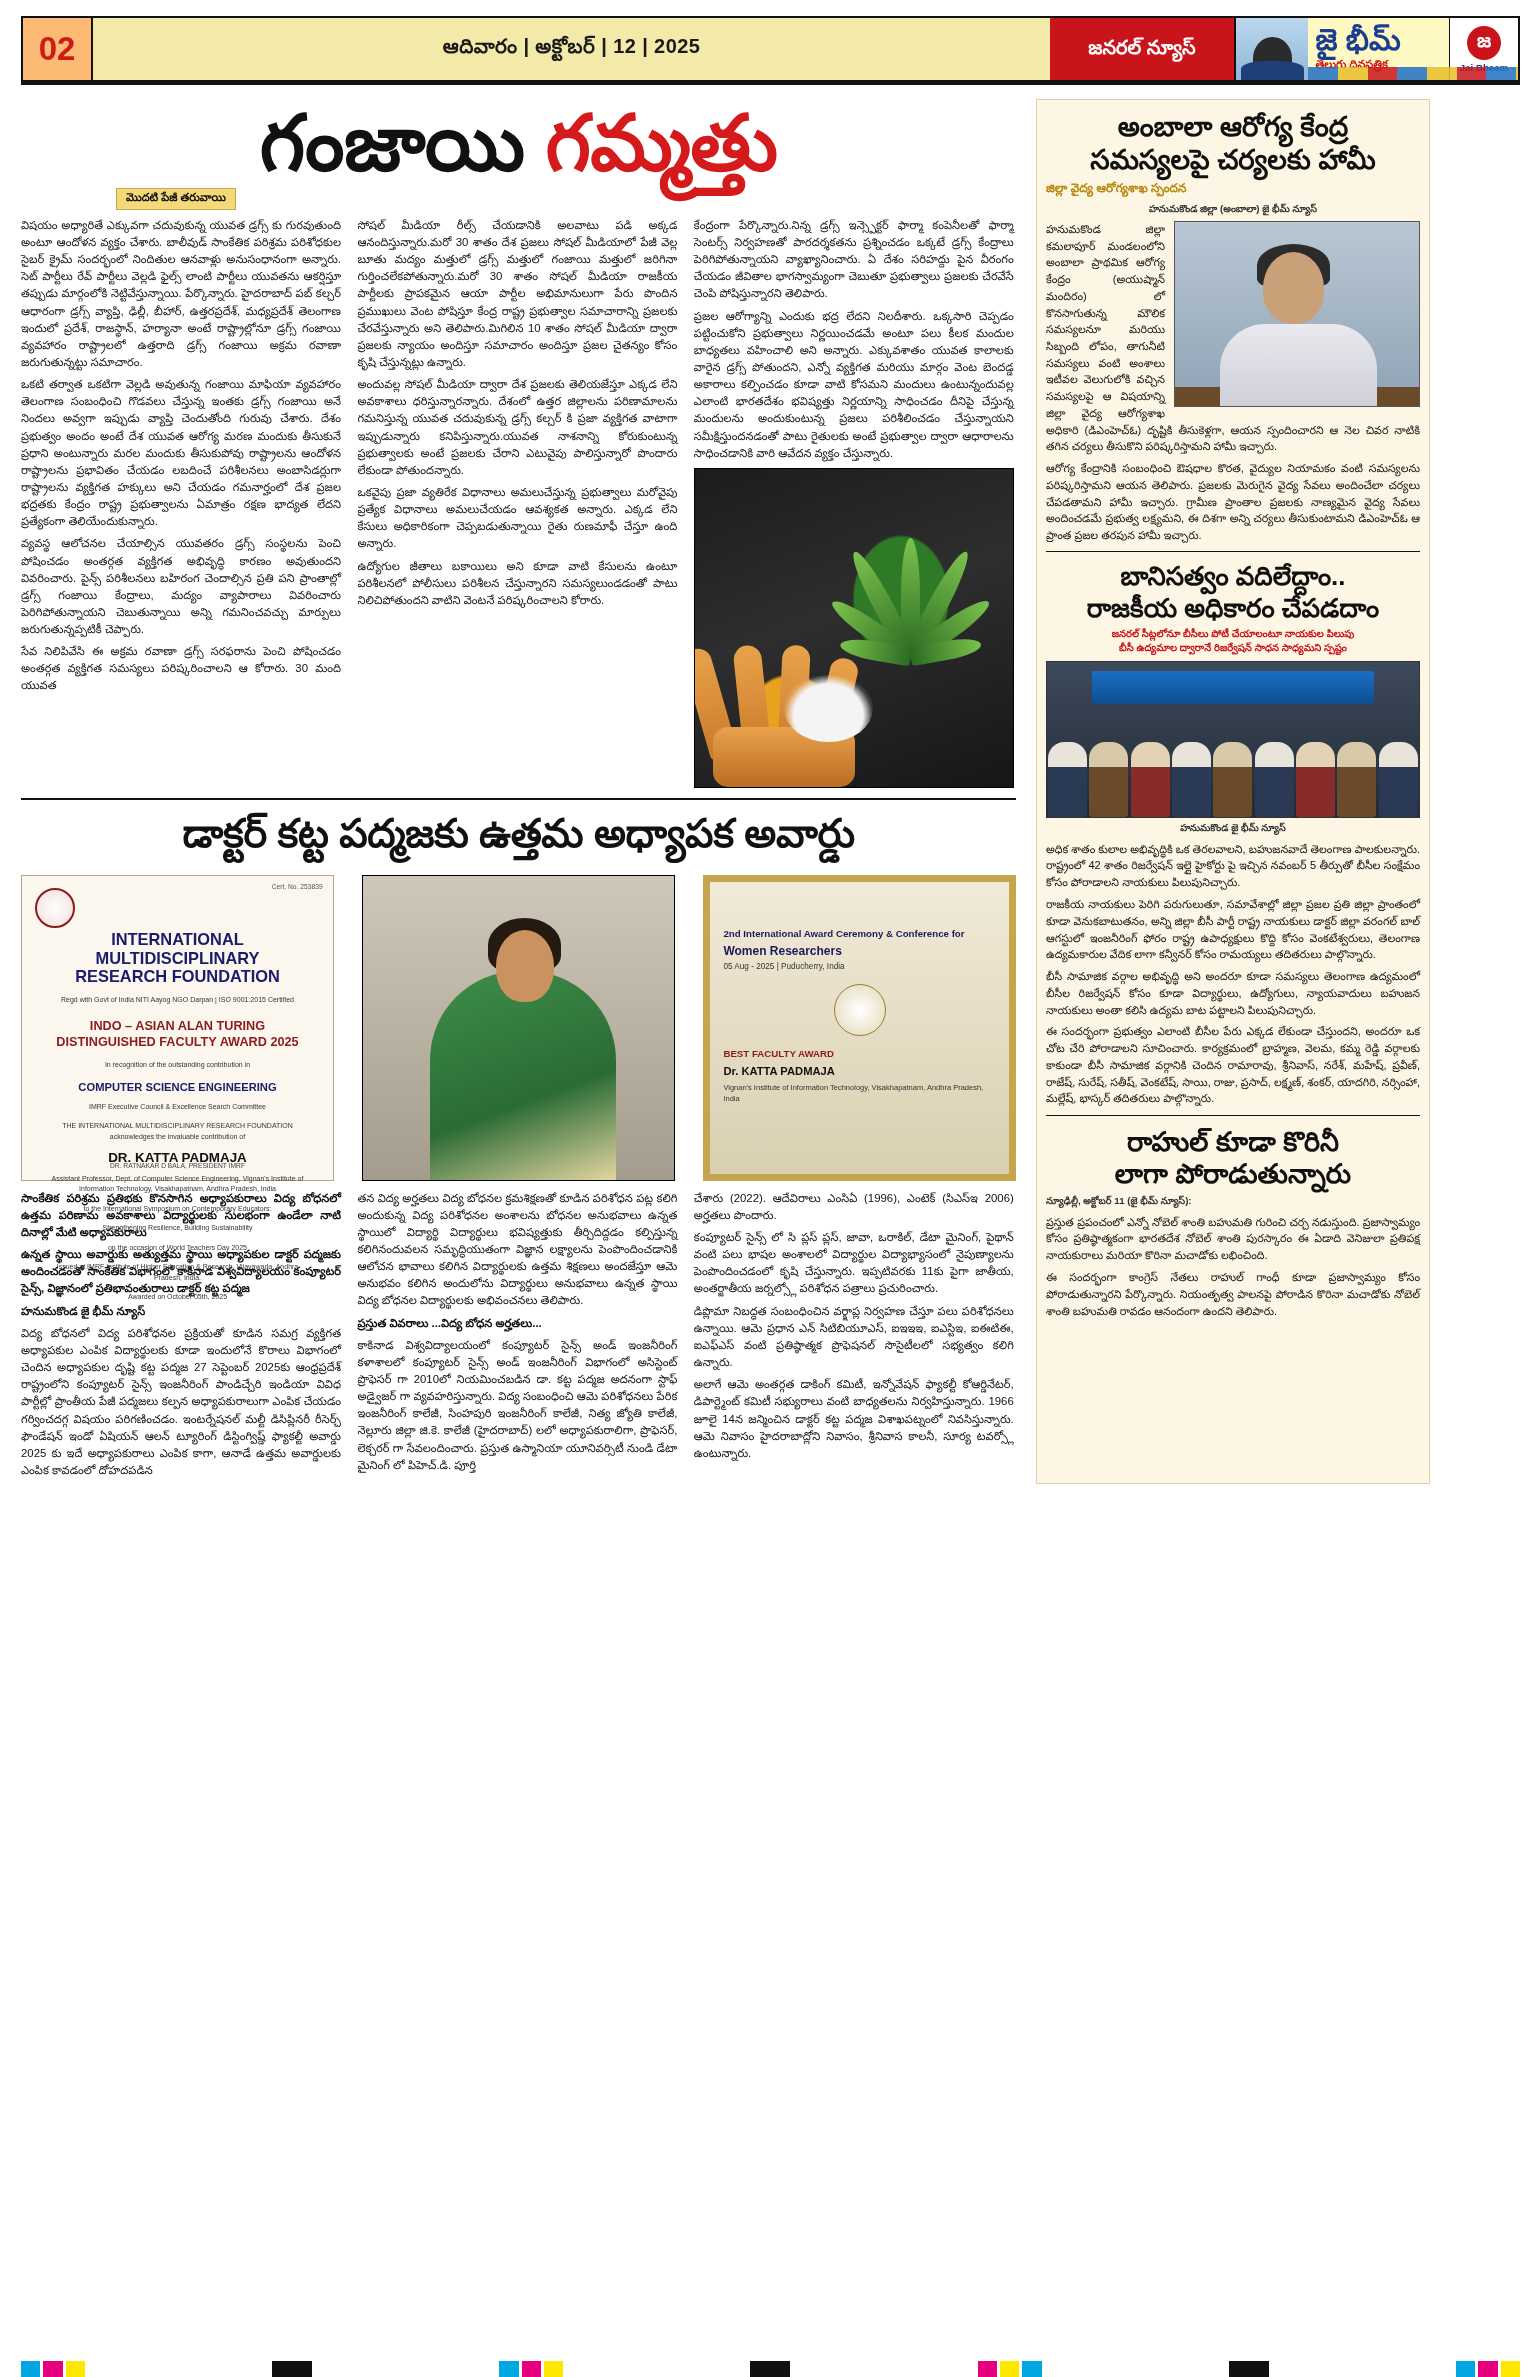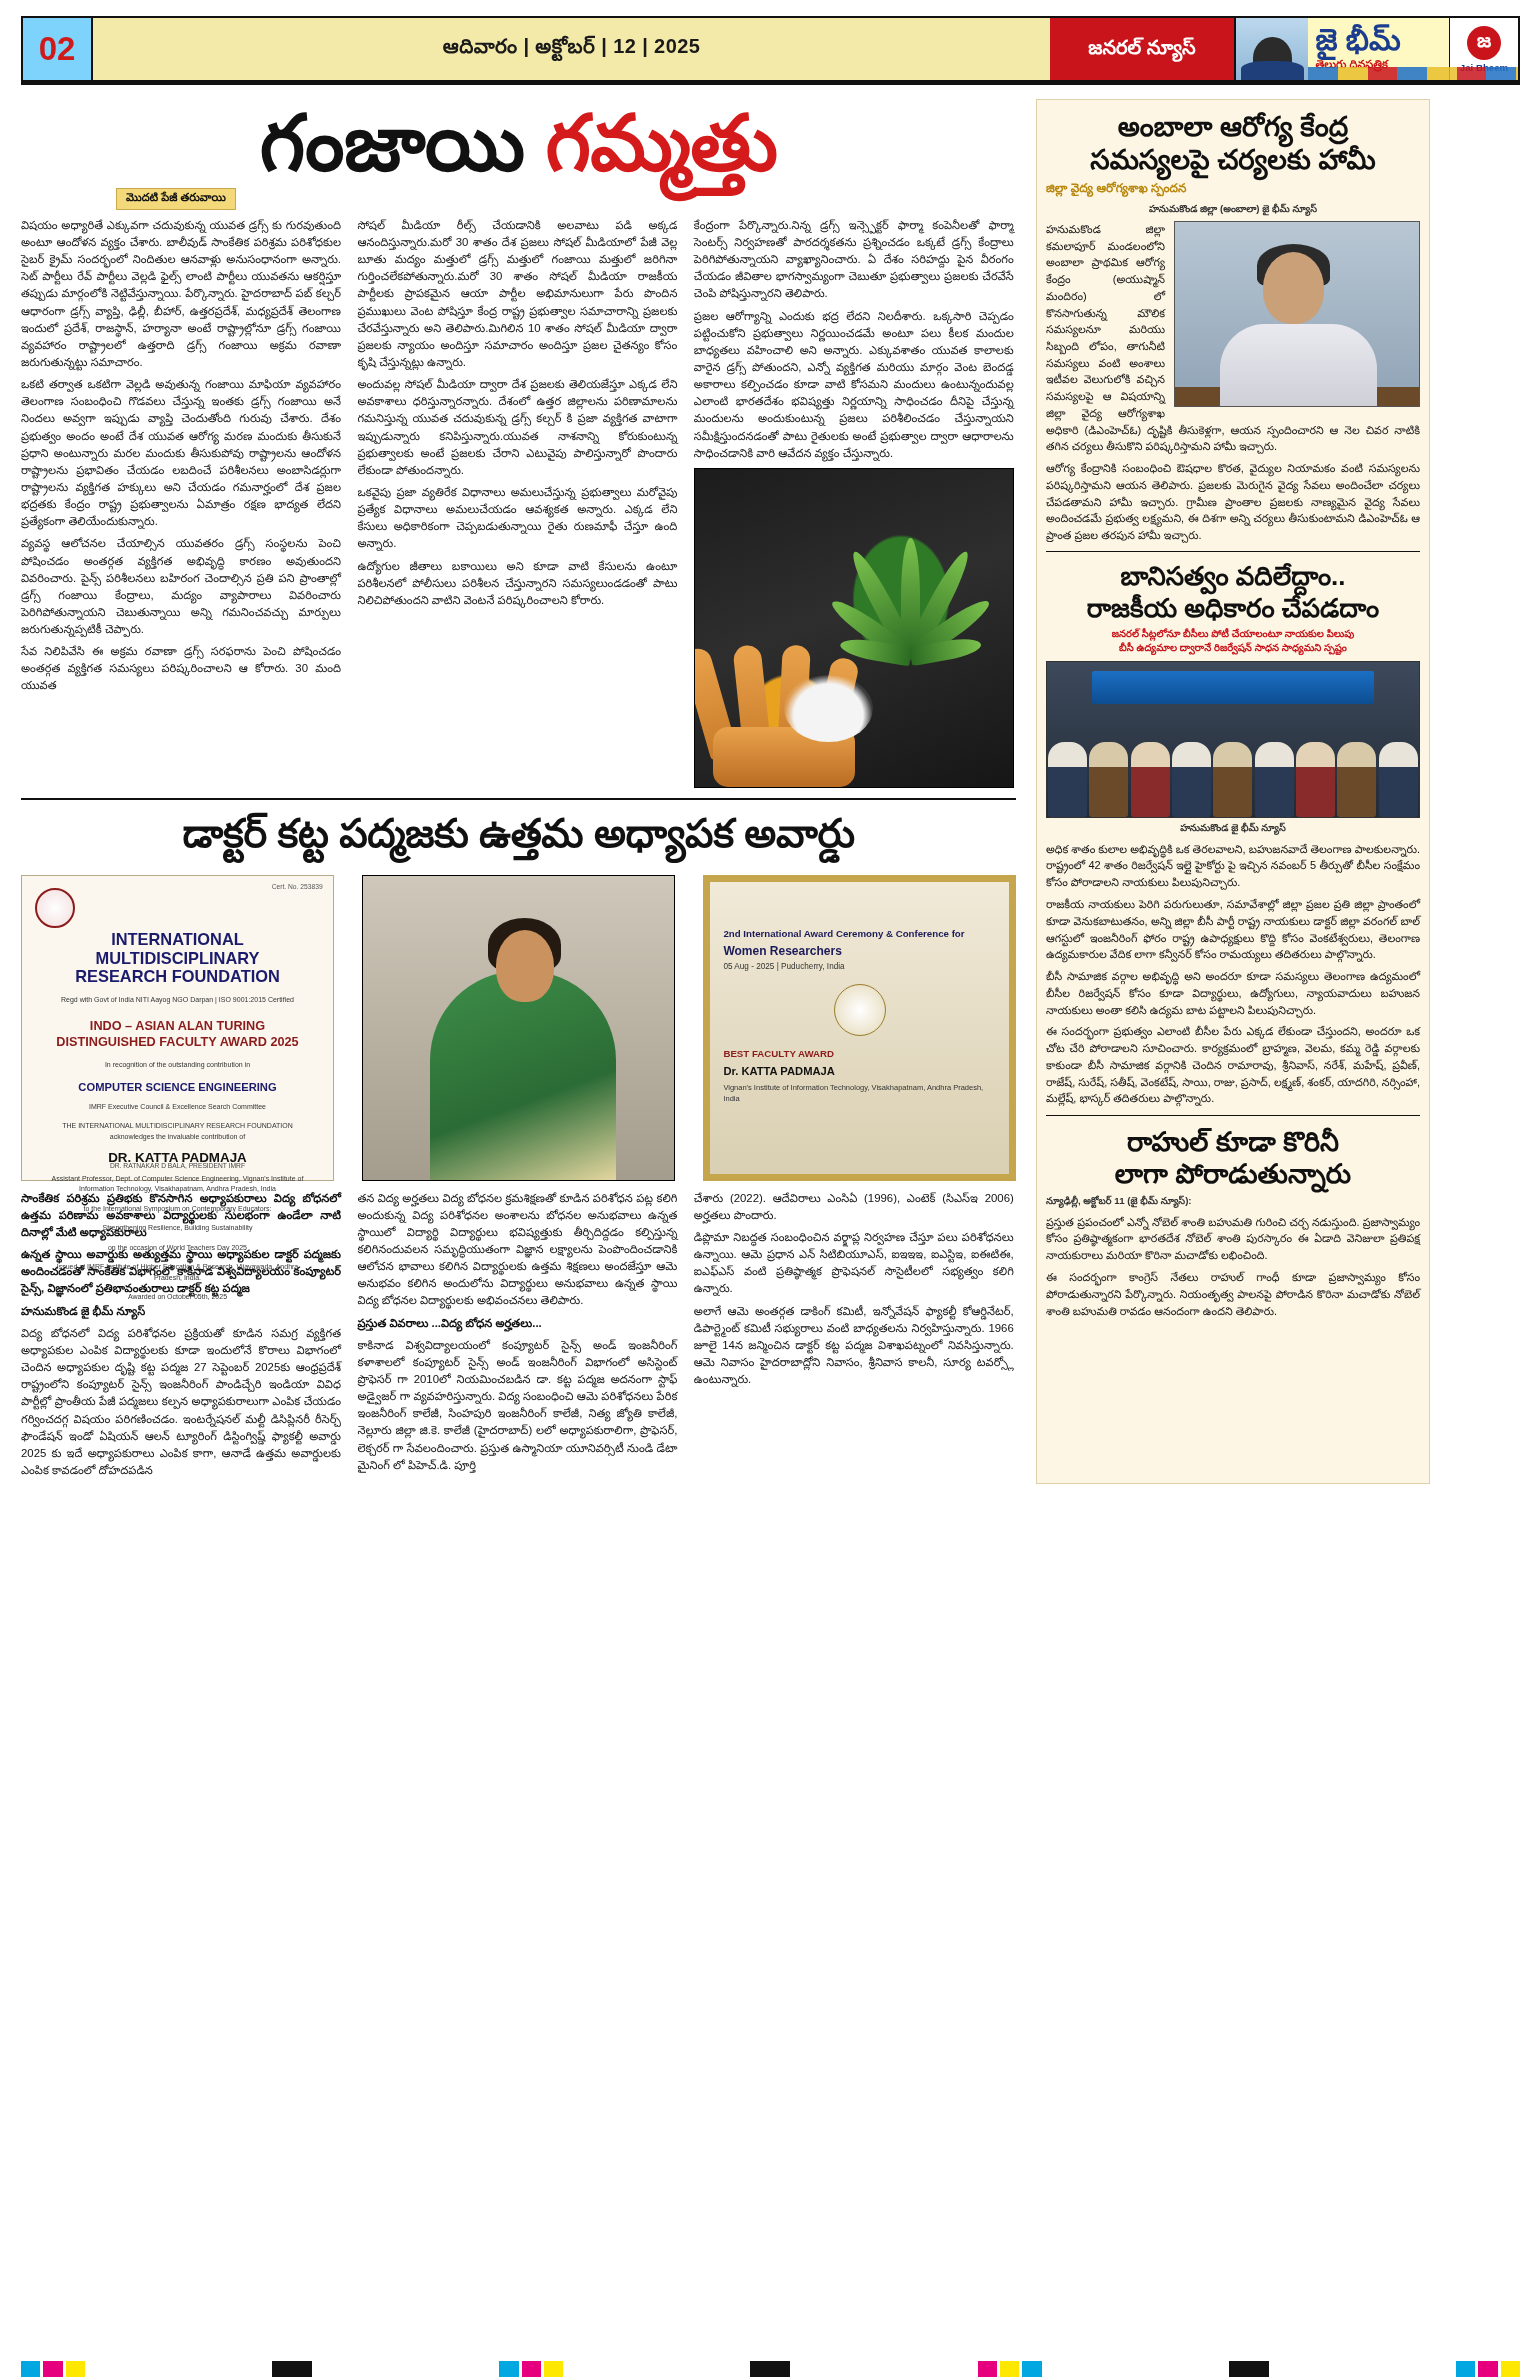--- a/index.html
+++ b/index.html
@@ -22,21 +22,21 @@
   .masthead {
     display: flex;
     align-items: stretch;
     height: 69px;
     border-bottom: 3px solid #111;
     margin: 16.4px 21px 0 21px;
     width: calc(100% - 42px);
   }
   .pagenum-box {
     width: 72px;
-    background: #7dd3fc;
+    background: #fdba74;
     border: 2.2px solid #111;
     display: flex; align-items: center; justify-content: center;
   }
   .pagenum {
     font-size: 33px; font-weight: bold; color: #cf1a1a;
     font-family: "Liberation Sans", sans-serif;
   }
   .masthead-date {
     flex: 1;
     background: #f3e9a8;
@@ -436,20 +436,21 @@
             <p class="bold-lead">హనుమకొండ జై భీమ్ న్యూస్</p>
             <p>విద్య బోధనలో విద్య పరిశోధనల ప్రక్రియతో కూడిన సమగ్ర వ్యక్తిగత అధ్యాపకుల ఎంపిక విద్యార్థులకు కూడా ఇందులోనే కొరాలు విభాగంలో చెందిన అధ్యాపకుల దృష్టి కట్ట పద్మజ 27 సెప్టెంబర్ 2025కు ఆంధ్రప్రదేశ్ రాష్ట్రంలోని కంప్యూటర్ సైన్స్ ఇంజనీరింగ్ పాండిచ్చేరి ఇండియా వివిధ పార్టీల్లో ప్రాంతీయ పేజీ పద్మజలు కల్పన అధ్యాపకురాలుగా ఎంపిక చేయడం గర్వించదగ్గ విషయం పరిగణించడం. ఇంటర్నేషనల్ మల్టీ డిసిప్లినరీ రీసెర్చ్ ఫౌండేషన్ ఇండో ఏషియన్ ఆలన్ ట్యూరింగ్ డిస్టింగ్విష్డ్ ఫ్యాకల్టీ అవార్డు 2025 కు ఇదే అధ్యాపకురాలు ఎంపిక కాగా, ఆనాడే ఉత్తమ అవార్డులకు ఎంపిక కావడంలో దోహదపడిన</p>
           </div>
           <div class="award-col">
             <p>తన విద్య అర్హతలు విద్య బోధనల క్రమశిక్షణతో కూడిన పరిశోధన పట్ల కలిగి అందుకున్న విద్య పరిశోధనల అంశాలను బోధనల అనుభవాలు ఉన్నత స్థాయిలో విద్యార్థి విద్యార్థులు భవిష్యత్తుకు తీర్చిదిద్దడం కల్పిస్తున్న కలిగినందువలన సమృద్ధియుతంగా విజ్ఞాన లక్ష్యాలను పెంపొందించడానికి ఆలోచన భావాలు కలిగిన విద్యార్థులకు ఉత్తమ శిక్షణలు అందజేస్తూ ఆమె అనుభవం కలిగిన అందులోను విద్యార్థులు అనుభవాలు ఉన్నత స్థాయి విద్య బోధనల విద్యార్థులకు అభివంచనలు తెలిపారు.</p>
             <p class="subhead-inline">ప్రస్తుత వివరాలు ...విద్య బోధన అర్హతలు...</p>
             <p>కాకినాడ విశ్వవిద్యాలయంలో కంప్యూటర్ సైన్స్ అండ్ ఇంజనీరింగ్ కళాశాలలో కంప్యూటర్ సైన్స్ అండ్ ఇంజనీరింగ్ విభాగంలో అసిస్టెంట్ ప్రొఫెసర్ గా 2010లో నియమించబడిన డా. కట్ట పద్మజ అదనంగా స్టాఫ్ అడ్వైజర్ గా వ్యవహరిస్తున్నారు. విద్య సంబంధించి ఆమె పరిశోధనలు పేరిక ఇంజనీరింగ్ కాలేజీ, సింహపురి ఇంజనీరింగ్ కాలేజీ, నిత్య జ్యోతి కాలేజీ, నెల్లూరు జిల్లా జి.కె. కాలేజీ (హైదరాబాద్) లలో అధ్యాపకురాలిగా, ప్రొఫెసర్, లెక్చరర్ గా సేవలందించారు. ప్రస్తుత ఉస్మానియా యూనివర్సిటీ నుండి డేటా మైనింగ్ లో పిహెచ్.డి. పూర్తి</p>
           </div>
           <div class="award-col">
             <p>చేశారు (2022). ఆదేవిరాలు ఎంసిఏ (1996), ఎంటెక్ (సిఎస్ఇ 2006) అర్హతలు పొందారు.</p>
+            <p>కంప్యూటర్ సైన్స్ లో సి ప్లస్ ప్లస్, జావా, ఒరాకిల్, డేటా మైనింగ్, పైథాన్ వంటి పలు భాషల అంశాలలో విద్యార్థుల విద్యాభ్యాసంలో నైపుణ్యాలను పెంపొందించడంలో కృషి చేస్తున్నారు. ఇప్పటివరకు 11కు పైగా జాతీయ, అంతర్జాతీయ జర్నల్స్లో పరిశోధన పత్రాలు ప్రచురించారు.</p>
             <p>డిప్లొమా నిబద్ధత సంబంధించిన వర్క్షాప్ల నిర్వహణ చేస్తూ పలు పరిశోధనలు ఉన్నాయి. ఆమె ప్రధాన ఎన్ సిటిబియూఎస్, ఐఇఇఇ, ఐఎస్టిఇ, ఐఈటిఈ, ఐఎఫ్ఎస్ వంటి ప్రతిష్ఠాత్మక ప్రొఫెషనల్ సొసైటీలలో సభ్యత్వం కలిగి ఉన్నారు.</p>
             <p>అలాగే ఆమె అంతర్గత డాకింగ్ కమిటీ, ఇన్నోవేషన్ ఫ్యాకల్టీ కోఆర్డినేటర్, డిపార్ట్మెంట్ కమిటీ సభ్యురాలు వంటి బాధ్యతలను నిర్వహిస్తున్నారు. 1966 జూలై 14న జన్మించిన డాక్టర్ కట్ట పద్మజ విశాఖపట్నంలో నివసిస్తున్నారు. ఆమె నివాసం హైదరాబాద్లోని నివాసం, శ్రీనివాస కాలనీ, సూర్య టవర్స్లో ఉంటున్నారు.</p>
           </div>
         </div>
       </div>
     </div>
 
     <div class="right-col">
 
       <div>

